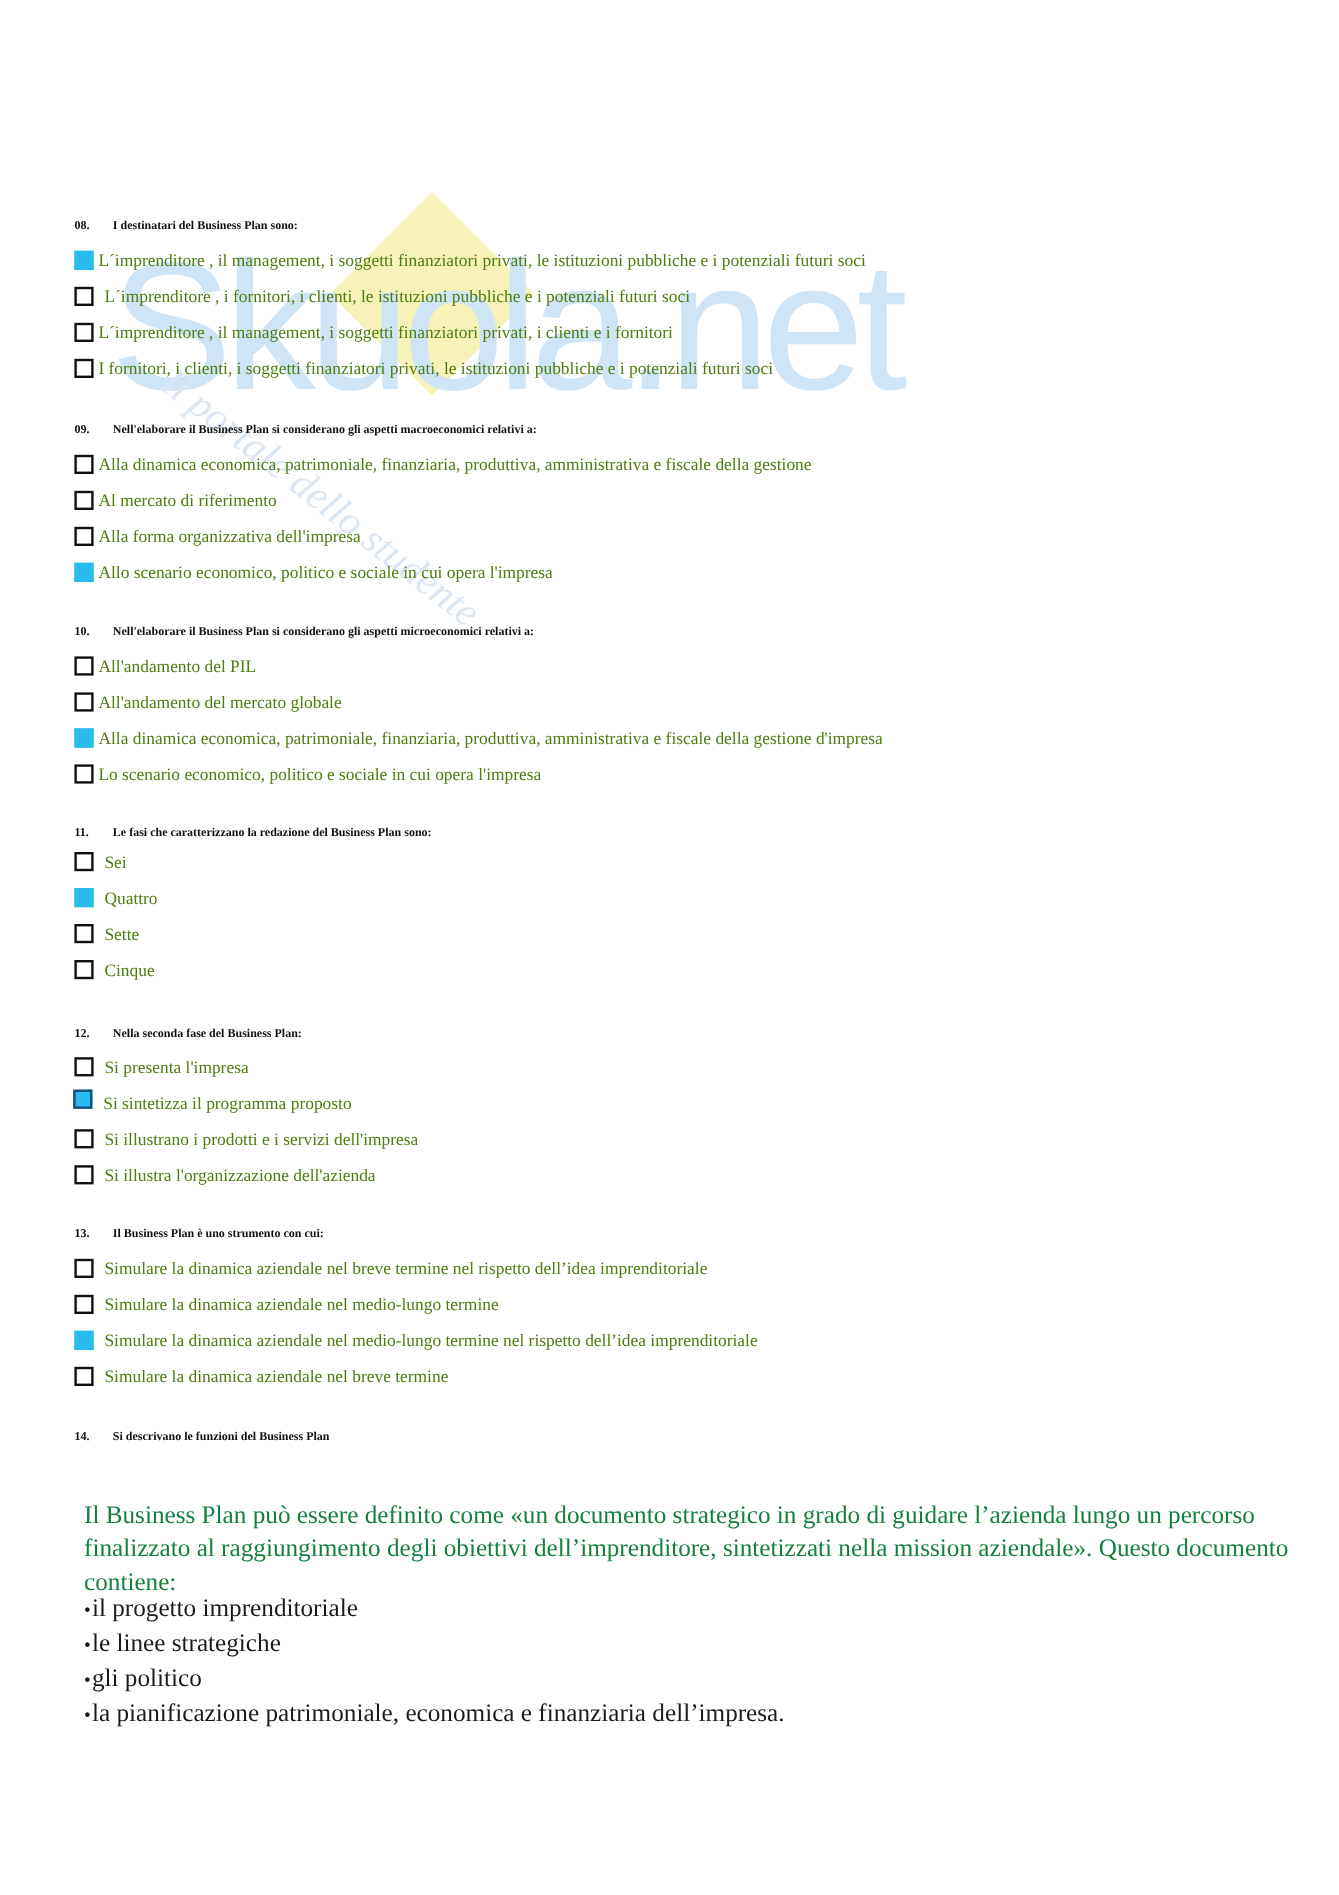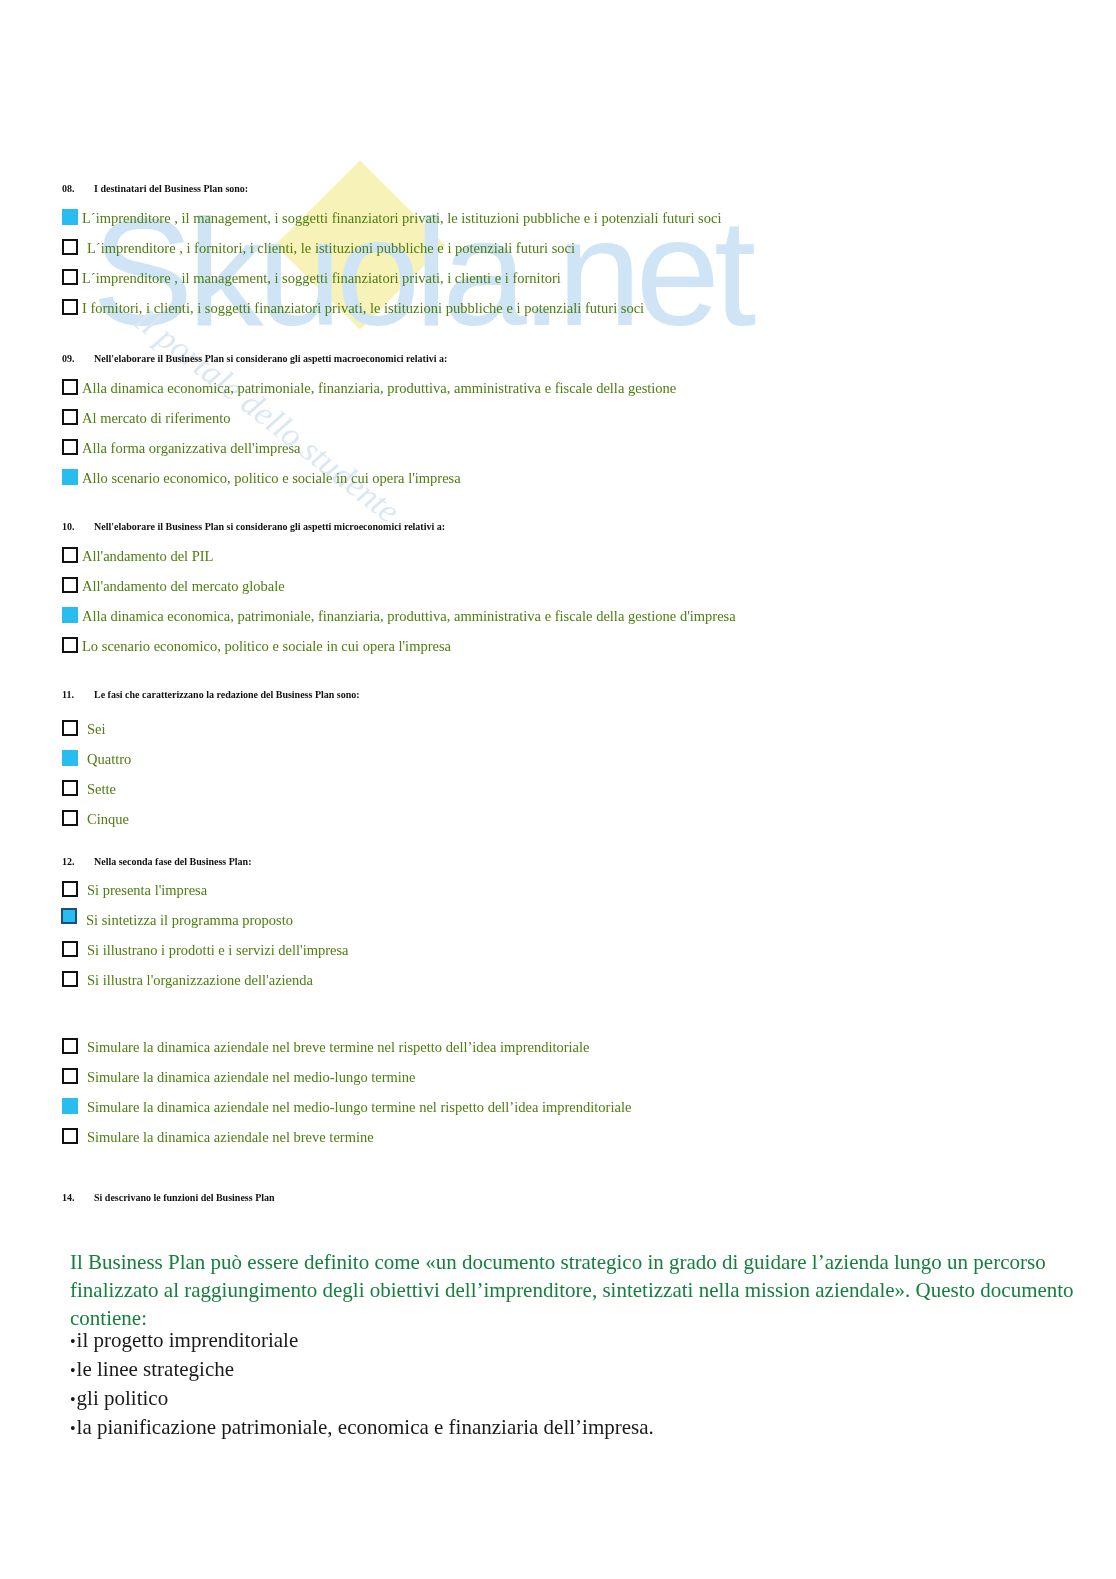--- a/index.html
+++ b/index.html
@@ -244,21 +244,21 @@
           <span class="checkbox"></span>
           <span class="option-label">Lo scenario economico, politico e sociale in cui opera l'impresa</span>
         </li>
       </ul>
     </section>
 
     <section class="question-block" style="top:689px;">
       <div class="q-heading">
         <span class="q-num">11.</span><span>Le fasi che caratterizzano la redazione del Business Plan sono:</span>
       </div>
-      <ul class="options" style="margin-top:14px;">
+      <ul class="options" style="margin-top:4px;">
         <li class="option-row">
           <span class="checkbox"></span>
           <span class="option-label indent">Sei</span>
         </li>
         <li class="option-row">
           <span class="checkbox checked"></span>
           <span class="option-label indent">Quattro</span>
         </li>
         <li class="option-row">
           <span class="checkbox"></span>
@@ -289,20 +289,23 @@
           <span class="option-label indent">Si illustrano i prodotti e i servizi dell'impresa</span>
         </li>
         <li class="option-row">
           <span class="checkbox"></span>
           <span class="option-label indent">Si illustra l'organizzazione dell'azienda</span>
         </li>
       </ul>
     </section>
 
     <section class="question-block" style="top:1023px;">
+      <div class="q-heading">
+        <span class="q-num">13.</span><span>Il Business Plan è uno strumento con cui:</span>
+      </div>
       <ul class="options" style="margin-top:9px;">
         <li class="option-row">
           <span class="checkbox"></span>
           <span class="option-label indent">Simulare la dinamica aziendale nel breve termine nel rispetto dell’idea imprenditoriale</span>
         </li>
         <li class="option-row">
           <span class="checkbox"></span>
           <span class="option-label indent">Simulare la dinamica aziendale nel medio-lungo termine</span>
         </li>
         <li class="option-row">

